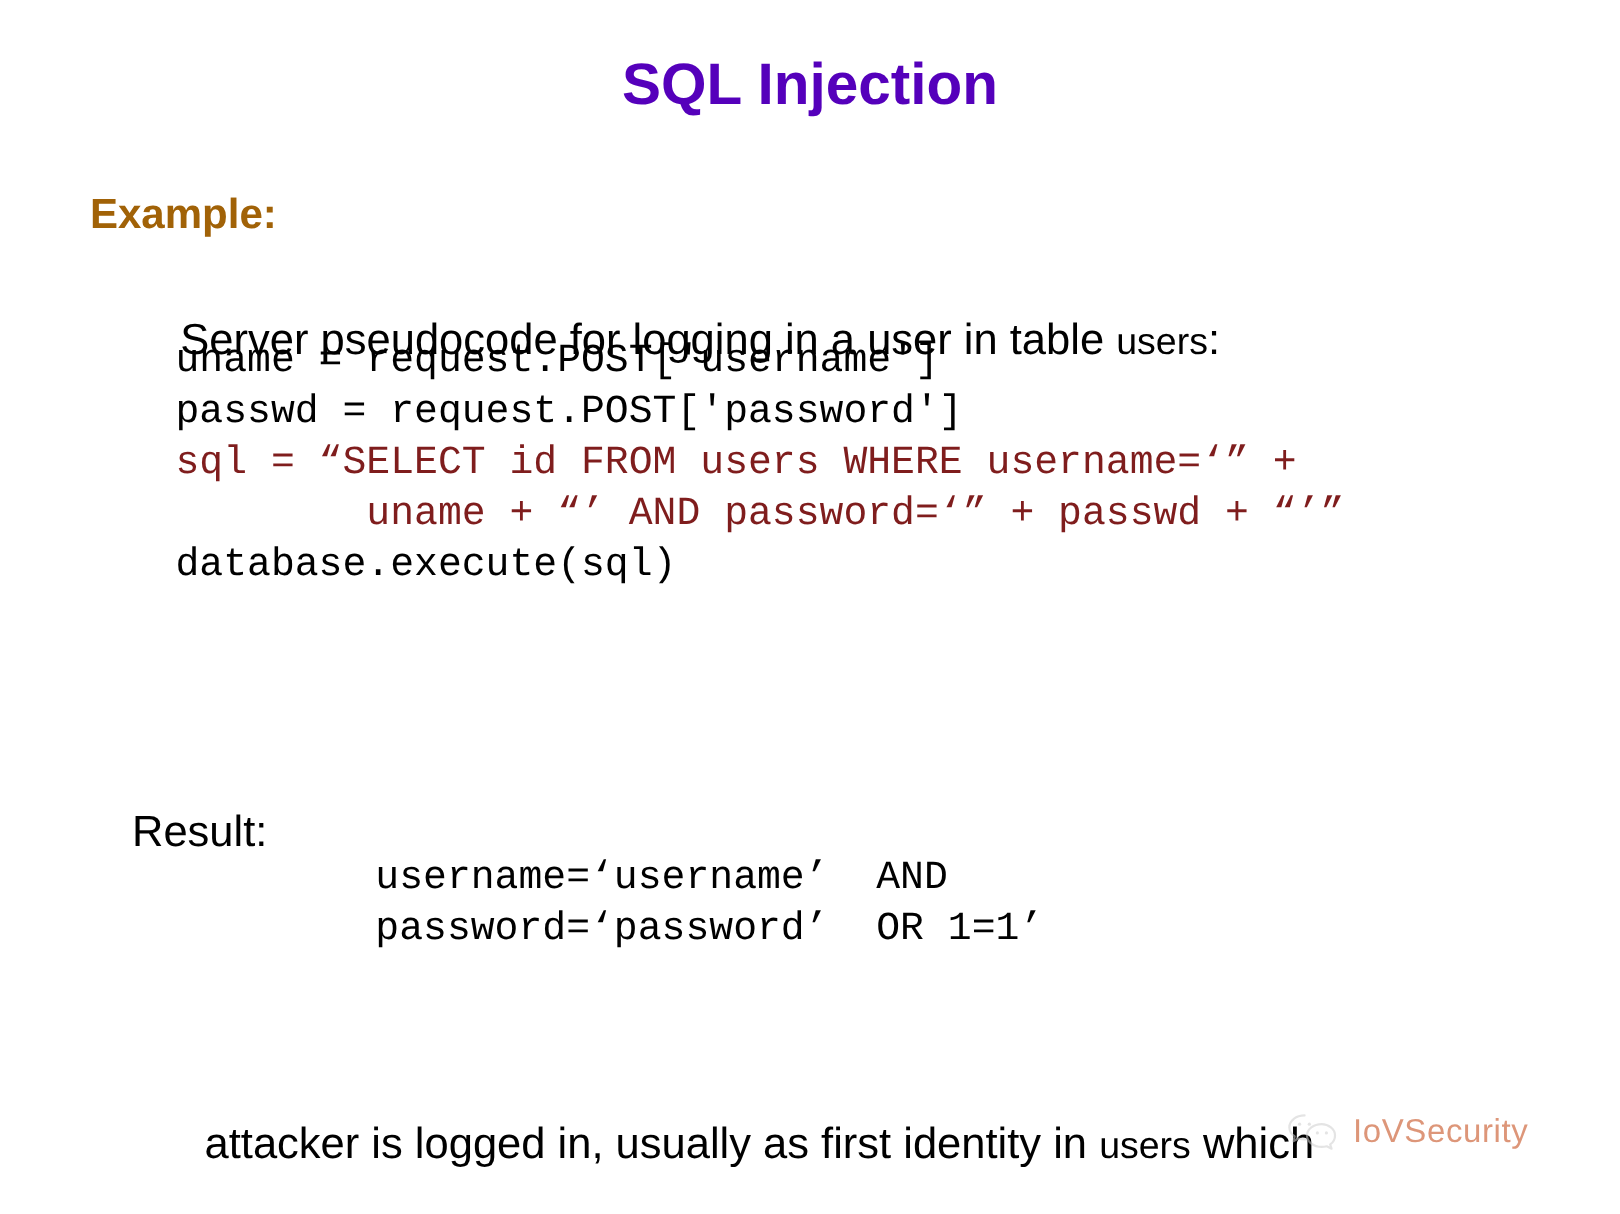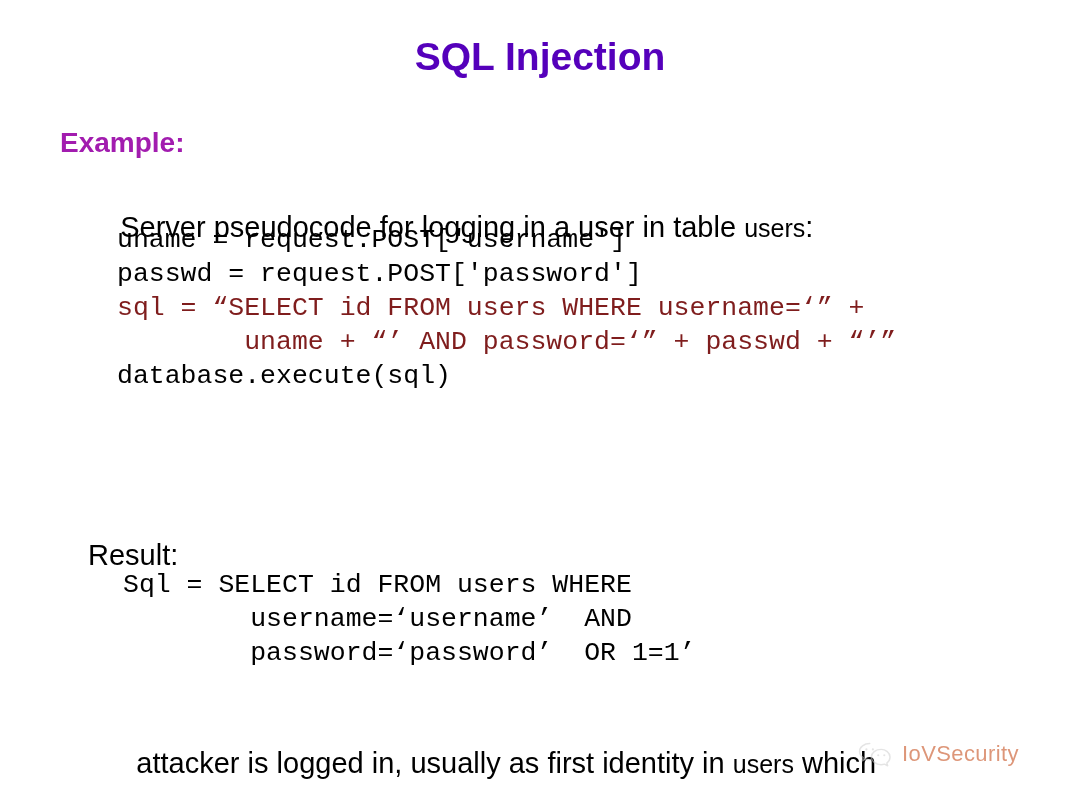--- a/index.html
+++ b/index.html
@@ -35,21 +35,21 @@
     letter-spacing: 0px;
     line-height: 1.1;
   }
 
   .section-heading {
     position: absolute;
     left: 60px;
     top: 128px;
     font-size: 28px;
     font-weight: bold;
-    color: #a21caf;
+    color: #a16207;
     line-height: 1.1;
   }
 
   .body-text {
     font-family: "Liberation Sans", sans-serif;
     font-size: 28px;
     color: #000000;
     line-height: 1.18;
     white-space: pre-wrap;
   }
@@ -185,21 +185,20 @@
     <div class="mono">passwd = request.POST['password']</div>
     <div class="mono red">sql = “SELECT id FROM users WHERE username=‘” +</div>
     <div class="mono red">        uname + “’ AND password=‘” + passwd + “’”</div>
     <div class="mono">database.execute(sql)</div>
   </div>
 
 
   <div class="result-label body-text">Result:</div>
 
   <div class="code-block-2">
-    <div class="mono">Sql = SELECT id FROM users WHERE</div>
     <div class="mono">        username=‘username’  AND</div>
     <div class="mono">        password=‘password’  OR 1=1’</div>
   </div>
 
   <div class="closing-block">
     <div class="closing-line body-text">
       <span>attacker is logged in, usually as first identity in </span><span class="mono-inline">users</span><span> which</span>
     </div>
 
   </div>

